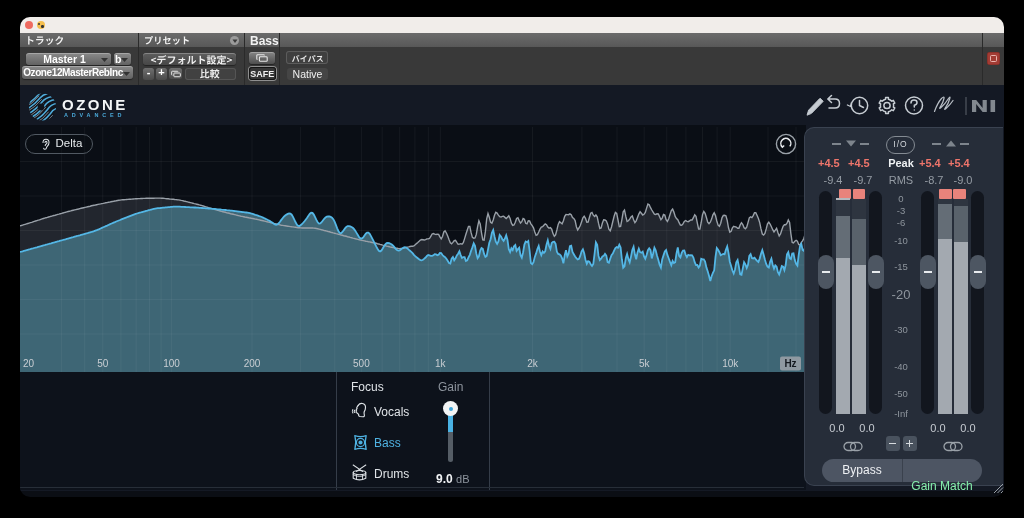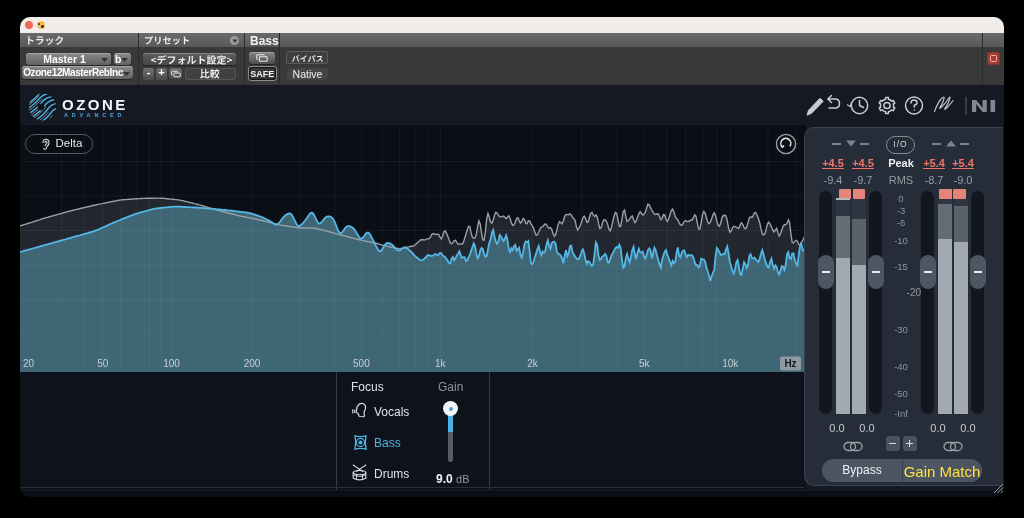--- a/index.html
+++ b/index.html
@@ -1,18 +1,18 @@
 <!DOCTYPE html>
 <html><head><meta charset="utf-8"><style>
 * { margin:0; padding:0; box-sizing:content-box; }
 html,body { width:1024px; height:518px; background:#000; font-family:"Liberation Sans",sans-serif; }
 #win { position:absolute; left:20px; top:17px; width:984px; height:480px; border-radius:10px; overflow:hidden; background:#0b0e14; }
 .vsep { position:absolute; top:16px; width:1px; height:52px; background:#2a2a2a; }
 .sb { position:absolute; height:11.5px; border-radius:2.5px; background:linear-gradient(#6f6f6f,#4a4a4a); text-align:center; font-size:11px; font-weight:bold; color:#fff; line-height:11px; }
-.pk { position:absolute; top:29px; width:30px; text-align:center; font-size:11px; font-weight:bold; color:#ef756b;text-decoration:underline; }
+.pk { position:absolute; top:29px; width:30px; text-align:left; font-size:11px; font-weight:bold; color:#ef756b; }
 .rm { position:absolute; top:46px; width:30px; text-align:center; font-size:11px; color:#959ca4; }
 .clip { position:absolute; top:61px; width:12.5px; height:9.5px; border-radius:1px; background:#e8837b; }
 .col { position:absolute; top:63px; width:13px; height:223px; border-radius:6.5px; background:#12161e; }
 .zz { position:absolute; top:294px; width:30px; text-align:center; font-size:11px; font-weight:normal; color:#c6cbd1; }
 </style></head><body>
 <div id="win">
  <div style="position:absolute;left:0;top:0;width:984px;height:16px;background:#f1edea"></div>
  <div style="position:absolute;left:4.5px;top:4px;width:8px;height:8px;border-radius:50%;background:#ee6a5f"></div>
  <div style="position:absolute;left:16.5px;top:4px;width:8px;height:8px;border-radius:50%;background:#f5bf4f"></div>
  <div style="position:absolute;left:18px;top:5.5px;width:2px;height:2px;border-radius:50%;background:#333"></div>
@@ -325,21 +325,21 @@
         <div style="position:absolute;left:4px;top:16px;width:8px;height:2px;background:#e8ebee"></div>
       </div>
       <div style="position:absolute;left:165px;top:127px;width:16px;height:34px;border-radius:8px;background:#4d5662">
         <div style="position:absolute;left:4px;top:16px;width:8px;height:2px;background:#e8ebee"></div>
       </div>
 <span style="position:absolute;left:76px;top:64.5px;width:40px;text-align:center;font-size:9.5px;color:#8e959d">0</span>
       <span style="position:absolute;left:76px;top:76.5px;width:40px;text-align:center;font-size:9.5px;color:#8e959d">-3</span>
       <span style="position:absolute;left:76px;top:88.5px;width:40px;text-align:center;font-size:9.5px;color:#8e959d">-6</span>
       <span style="position:absolute;left:76px;top:106.5px;width:40px;text-align:center;font-size:9.5px;color:#8e959d">-10</span>
       <span style="position:absolute;left:76px;top:133.0px;width:40px;text-align:center;font-size:9.5px;color:#8e959d">-15</span>
-      <span style="position:absolute;left:76px;top:158.5px;width:40px;text-align:right;font-size:10px;color:#8e959d">-20</span>
+      <span style="position:absolute;left:76px;top:158.5px;width:40px;text-align:center;font-size:13px;color:#8e959d">-20</span>
       <span style="position:absolute;left:76px;top:195.5px;width:40px;text-align:center;font-size:9.5px;color:#8e959d">-30</span>
       <span style="position:absolute;left:76px;top:232.5px;width:40px;text-align:center;font-size:9.5px;color:#8e959d">-40</span>
       <span style="position:absolute;left:76px;top:259.5px;width:40px;text-align:center;font-size:9.5px;color:#8e959d">-50</span>
       <span style="position:absolute;left:76px;top:279.5px;width:40px;text-align:center;font-size:9.5px;color:#8e959d">-Inf</span>
 
 <div class="zz" style="left:17px">0.0</div>
       <div class="zz" style="left:47px">0.0</div>
 <div class="zz" style="left:118px">0.0</div>
       <div class="zz" style="left:148px">0.0</div>
 <div style="position:absolute;left:37.5px;top:310px"><svg width="20" height="11" viewBox="0 0 20 11">
@@ -357,21 +357,21 @@
 <div style="position:absolute;left:80.5px;top:308px;width:14px;height:15px;border-radius:3px;background:#49525e">
         <div style="position:absolute;left:3.5px;top:6.5px;width:7px;height:1.8px;background:#d7dbdf"></div>
       </div>
 <div style="position:absolute;left:97.5px;top:308px;width:14px;height:15px;border-radius:3px;background:#49525e">
         <div style="position:absolute;left:3.5px;top:6.5px;width:7px;height:1.8px;background:#d7dbdf"></div>
         <div style="position:absolute;left:6.1px;top:4px;width:1.8px;height:7px;background:#d7dbdf"></div>
       </div>
 <div style="position:absolute;left:17px;top:330.5px;width:160px;height:23px;border-radius:12px;background:#4d5563">
  <div style="position:absolute;left:79.5px;top:0;width:1px;height:23px;background:#3a414d"></div>
  <span style="position:absolute;left:0;top:4px;width:80px;text-align:center;font-size:12px;color:#eef0f3">Bypass</span>
- <span style="position:absolute;left:80px;top:4px;width:80px;text-align:center;font-size:15px;color:#fde047">Gain Match</span>
+ <span style="position:absolute;left:80px;top:20px;width:80px;text-align:center;font-size:12px;color:#86efac">Gain Match</span>
 </div>
 </div>
  <svg style="position:absolute;left:972px;top:465px" width="12" height="12" viewBox="0 0 12 12">
       <g stroke="#9aa1a8" stroke-width="1">
         <line x1="2" y1="11" x2="11" y2="2"></line>
         <line x1="5.5" y1="11" x2="11" y2="5.5"></line>
         <line x1="9" y1="11" x2="11" y2="9"></line>
       </g>
     </svg>
 </div>

